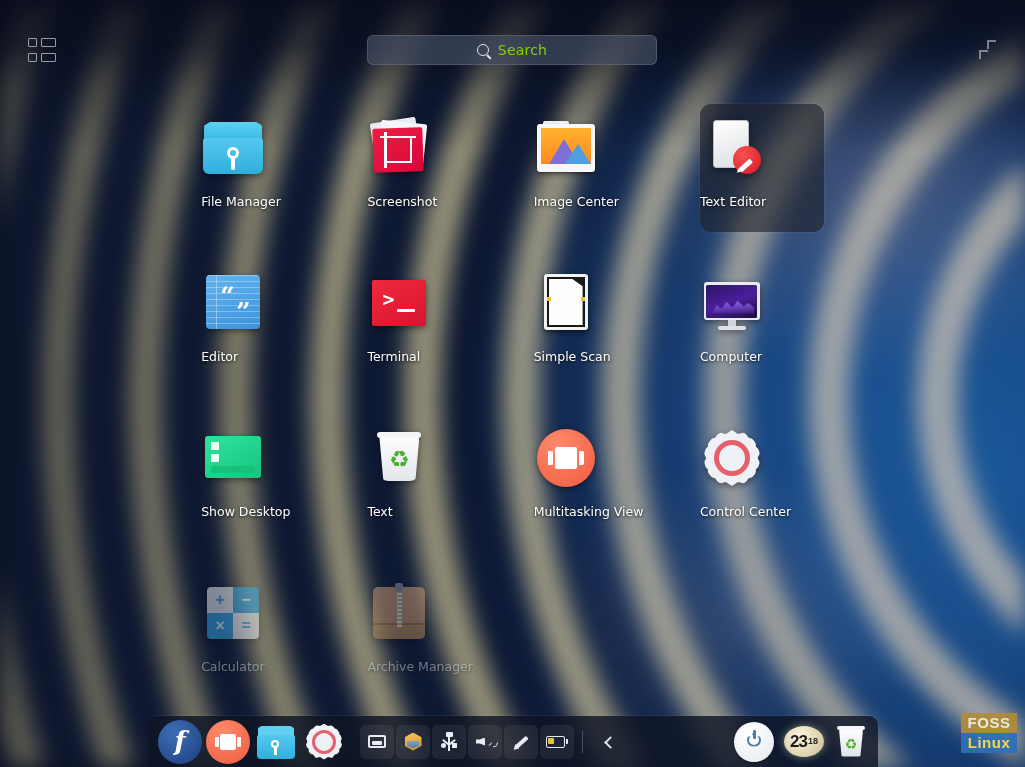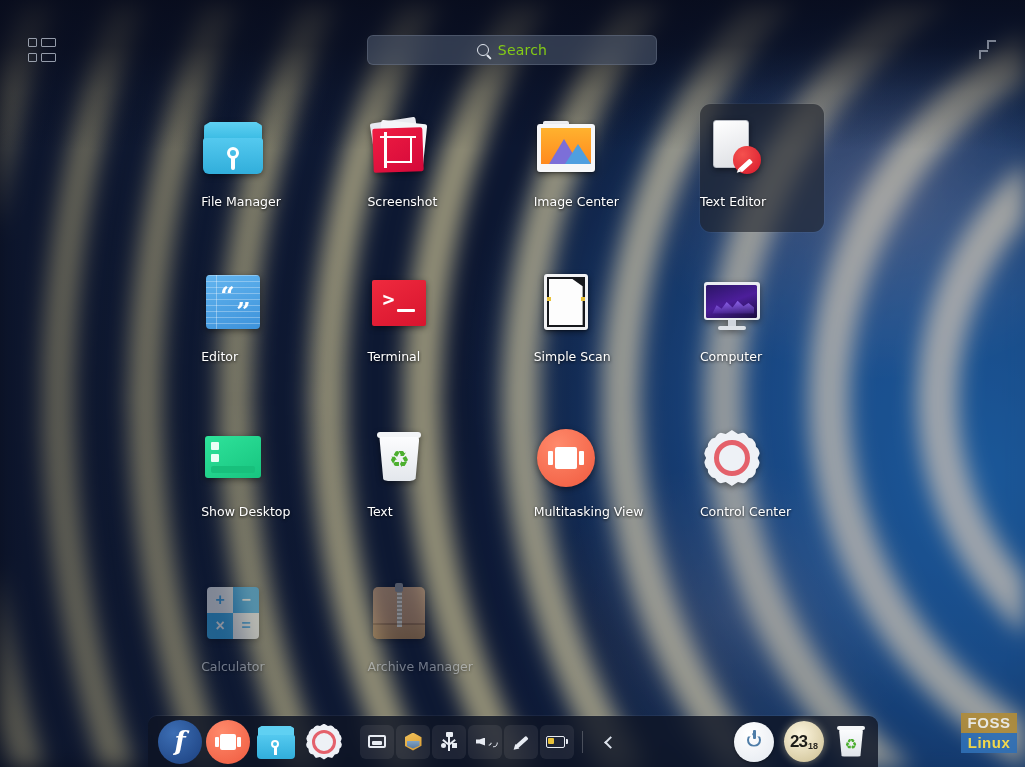--- a/index.html
+++ b/index.html
@@ -663,21 +663,21 @@
   .r-power .pw{
     position:absolute; left:13px; top:11px; width:14px; height:14px;
     border:2.4px solid #4f7da8; border-radius:50%;
     clip-path:polygon(0 28%,38% 28%,38% 0,62% 0,62% 28%,100% 28%,100% 100%,0 100%);
   }
   .r-power .pwl{
     position:absolute; left:19.2px; top:8px; width:2.4px; height:9px;
     background:#4f7da8; border-radius:1px;
   }
   .r-clock{
-    width:40px; height:41px; border-radius:50%;
+    width:40px; height:31px; border-radius:50%;
     background:radial-gradient(circle at 40% 34%,#fdf6df,#d9cda6 72%,#b9ad86);
     position:relative;
     box-shadow:0 0 9px rgba(255,240,190,.45);
     display:flex; align-items:center; justify-content:center;
   }
   .r-clock .big{
     color:#1d1c18; font-size:17px; font-weight:bold; line-height:1;
     font-family:"Liberation Sans", sans-serif; letter-spacing:-1px;
   }
   .r-clock .sm{

